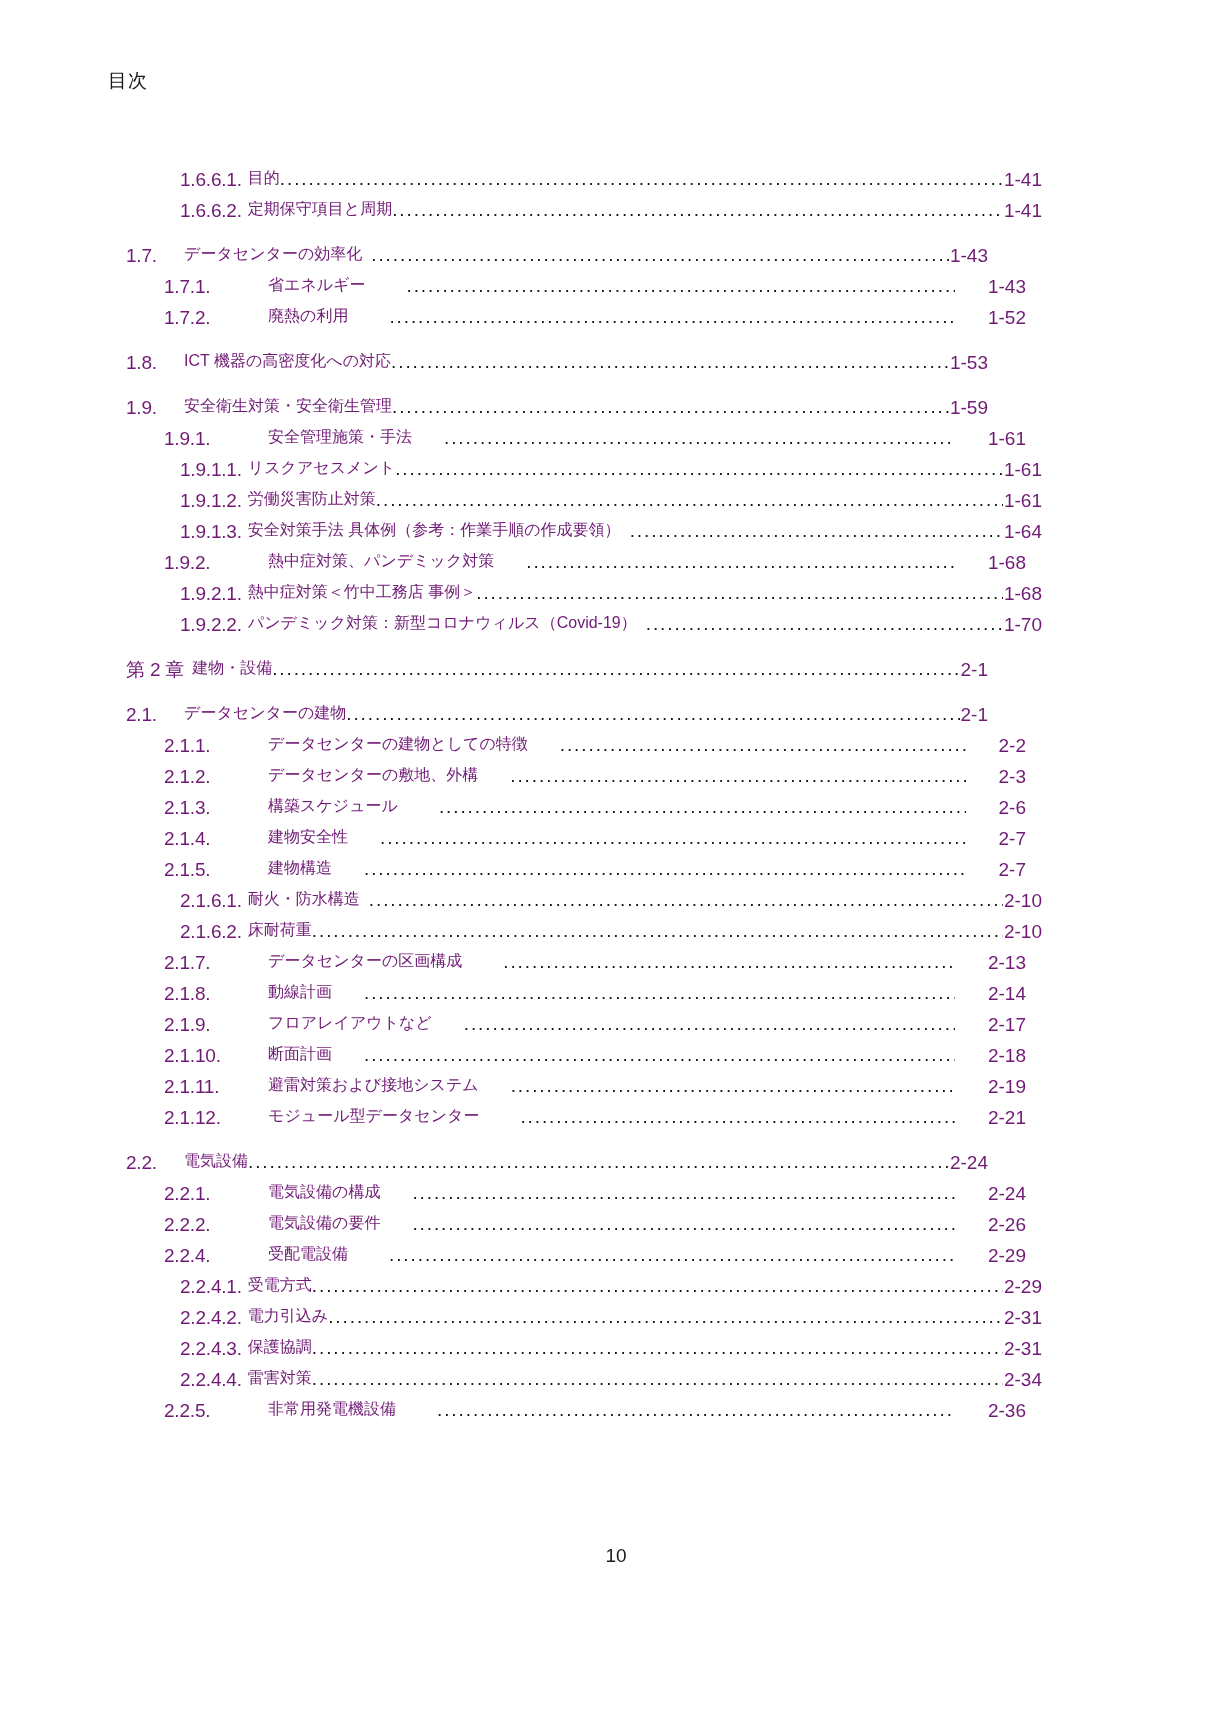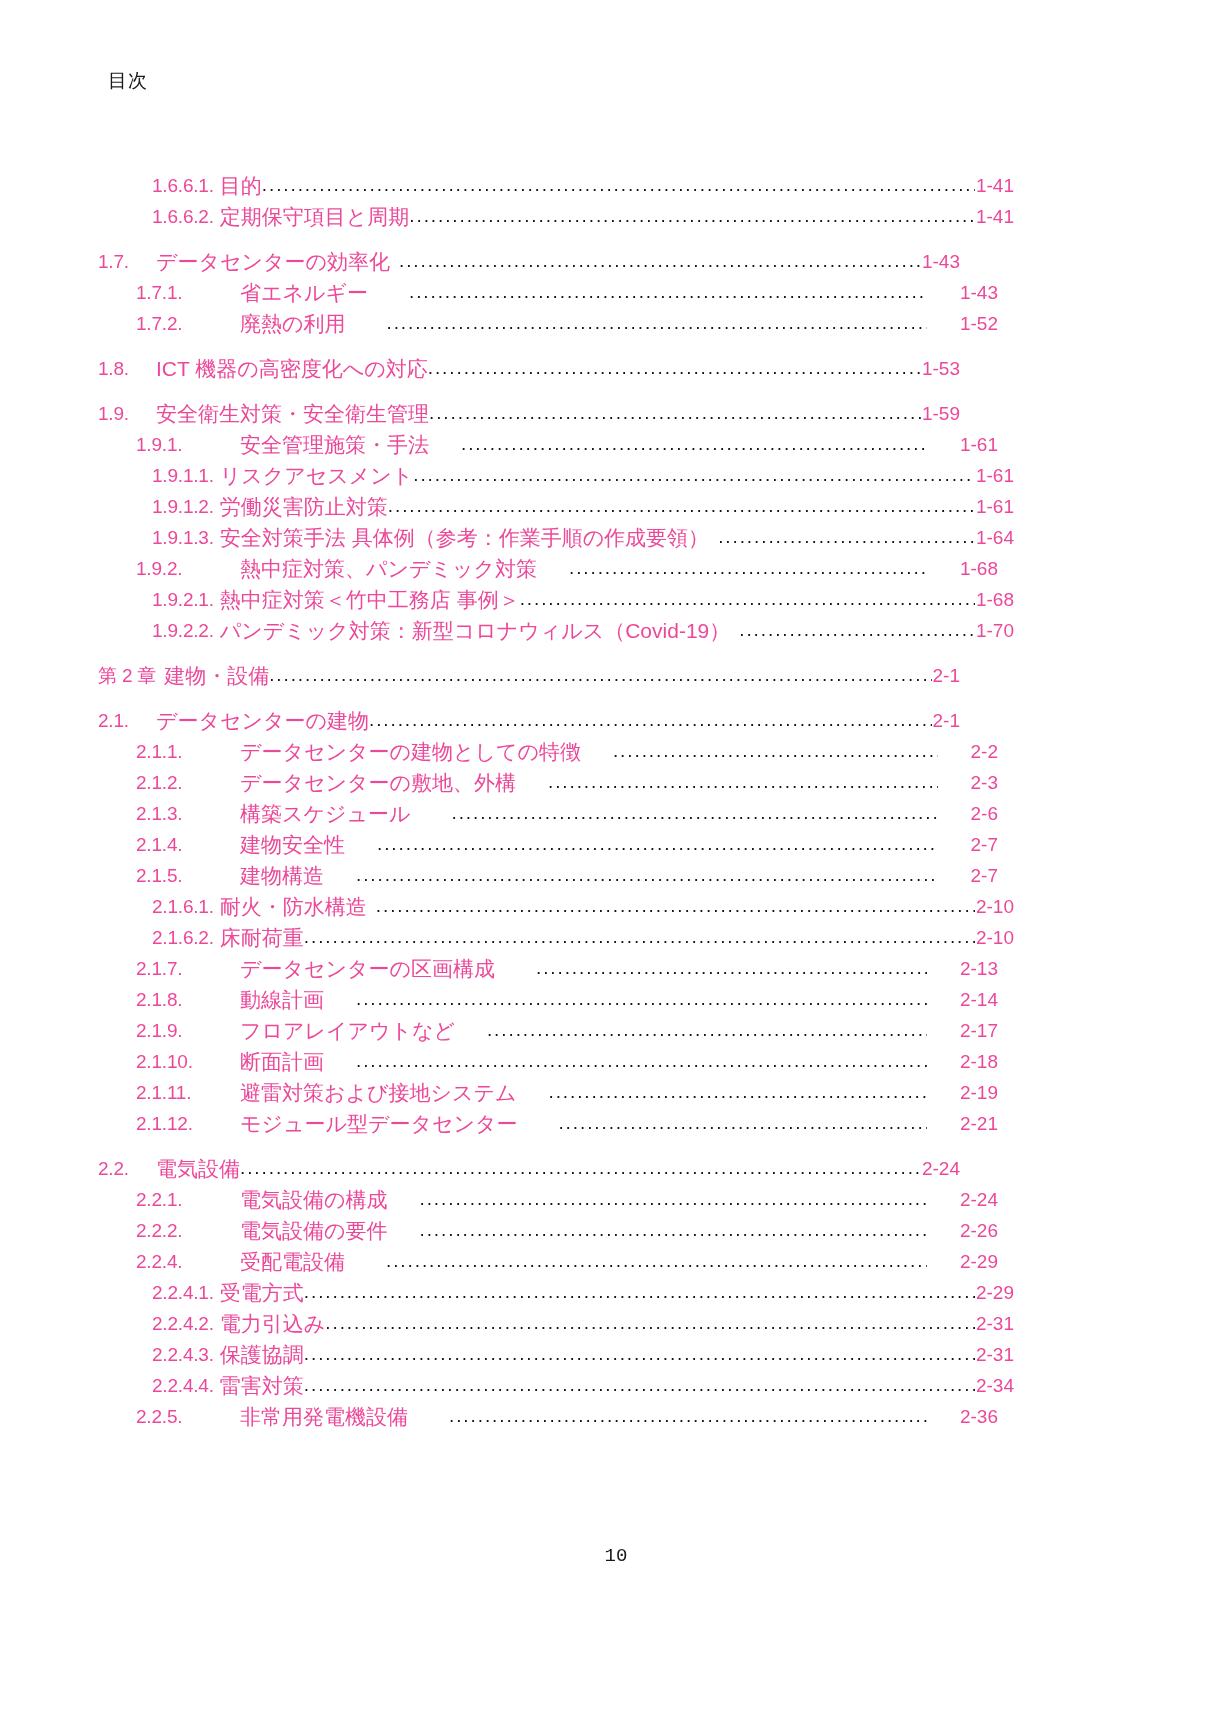--- a/index.html
+++ b/index.html
@@ -37,40 +37,41 @@
   
   .toc {
     position: absolute;
     left: 98px;
     top: 170px;
     width: 862px;
   }
 
   .toc-entry {
     display: flex;
-    align-items: center;
+    align-items: flex-start;
     width: 100%;
     font-size: 19px;
     line-height: 1.0;
     height: 31px;
-    color: #ec4899;
+    color: #701a75;
     white-space: nowrap;
     overflow: hidden;
+    margin-left: 28px;
   }
   
   .toc-entry.gap-before { margin-top: 14px; }
 
   .toc-entry .num {
     flex: 0 0 auto;
     font-size: 19px;
     letter-spacing: -0.2px;
   }
   .toc-entry .title {
     flex: 0 0 auto;
-    font-size: 21px;
+    font-size: 16px;
   }
   .toc-entry .leader {
     flex: 1 1 auto;
     min-width: 6px;
     position: relative;
     overflow: hidden;
     height: 1em;
   }
   .toc-entry .leader::after {
     content: "........................................................................................................................................................................................................";
@@ -105,21 +106,21 @@
   
   .pad-after .title { padding-right: 9px; }
 
   
   .page-footer {
     position: absolute;
     left: 0;
     right: 4px;
     top: 1545px;
     text-align: center;
-    font-family: Liberation Mono, monospace;
+    font-family: Liberation Sans, sans-serif;
     font-size: 19px;
     color: #1a1a1a;
     padding-left: 20px;
   }
 </style>
 </head>
 <body>
 
 <div class="page">
 

